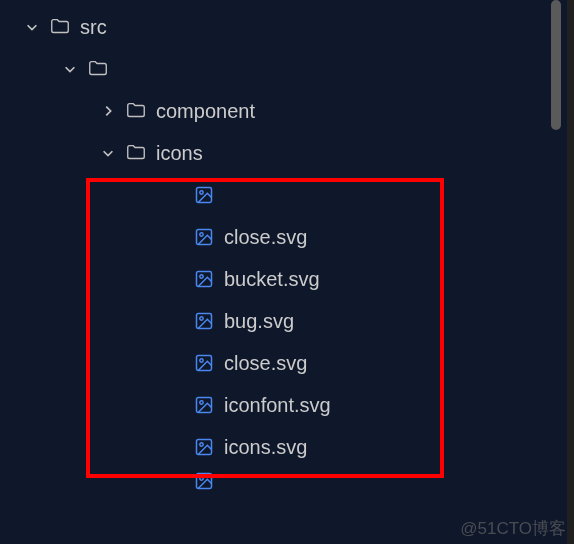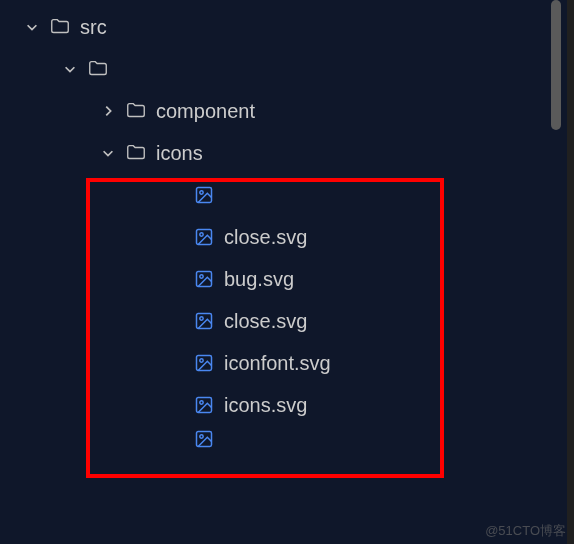--- a/index.html
+++ b/index.html
@@ -67,21 +67,21 @@
       pointer-events: none;
       left: 86px;
       top: 178px;
       width: 358px;
       height: 300px;
     }
     .watermark {
       position: absolute;
       right: 8px;
       bottom: 4px;
-      font-size: 13px;
+      font-size: 17px;
       color: #686868;
       opacity: 0.65;
     }
     .right-pane {
       position: absolute;
       left: 496px;
       top: 0;
       width: 78px;
       height: 100%;
       background: #202020;
@@ -174,20 +174,32 @@
     <span class="icon-slot">
       <svg width="20" height="20" viewBox="0 0 24 24" fill="none" stroke="#4a87f0" stroke-width="1.8">
           <rect x="3" y="3" width="18" height="18" rx="2"></rect>
           <circle cx="9" cy="9" r="2"></circle>
           <path d="M21 15l-5-5L5 21"></path>
         </svg>
     </span>
     <span class="label">close.svg</span>
   </div>
 
+  <div class="tree-row">
+    <span class="indent i4"></span>
+    <span class="chevron hidden"></span>
+    <span class="icon-slot">
+      <svg width="20" height="20" viewBox="0 0 24 24" fill="none" stroke="#4a87f0" stroke-width="1.8">
+          <rect x="3" y="3" width="18" height="18" rx="2"></rect>
+          <circle cx="9" cy="9" r="2"></circle>
+          <path d="M21 15l-5-5L5 21"></path>
+        </svg>
+    </span>
+    <span class="label">bucket.svg</span>
+  </div>
 
   <div class="tree-row">
     <span class="indent i4"></span>
     <span class="chevron hidden"></span>
     <span class="icon-slot">
       <svg width="20" height="20" viewBox="0 0 24 24" fill="none" stroke="#4a87f0" stroke-width="1.8">
           <rect x="3" y="3" width="18" height="18" rx="2"></rect>
           <circle cx="9" cy="9" r="2"></circle>
           <path d="M21 15l-5-5L5 21"></path>
         </svg>

